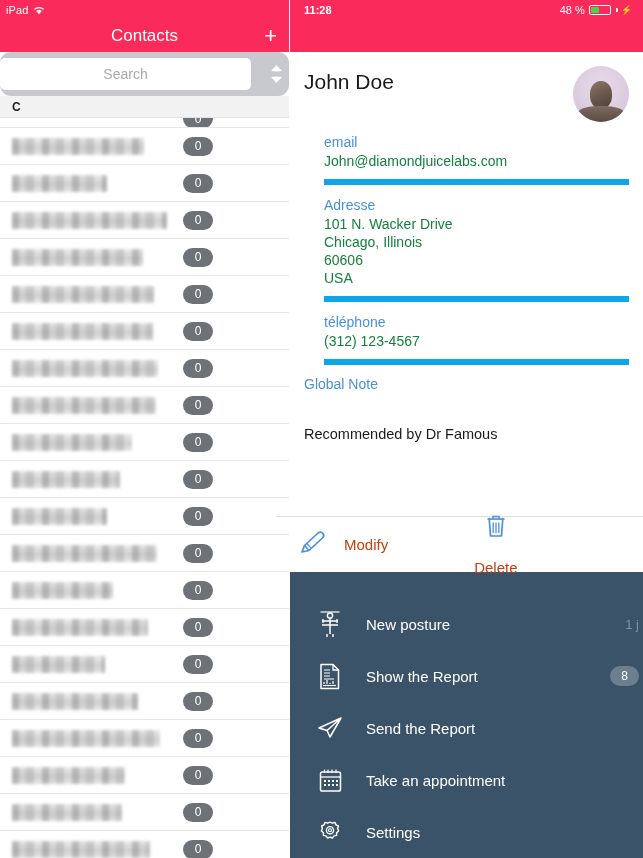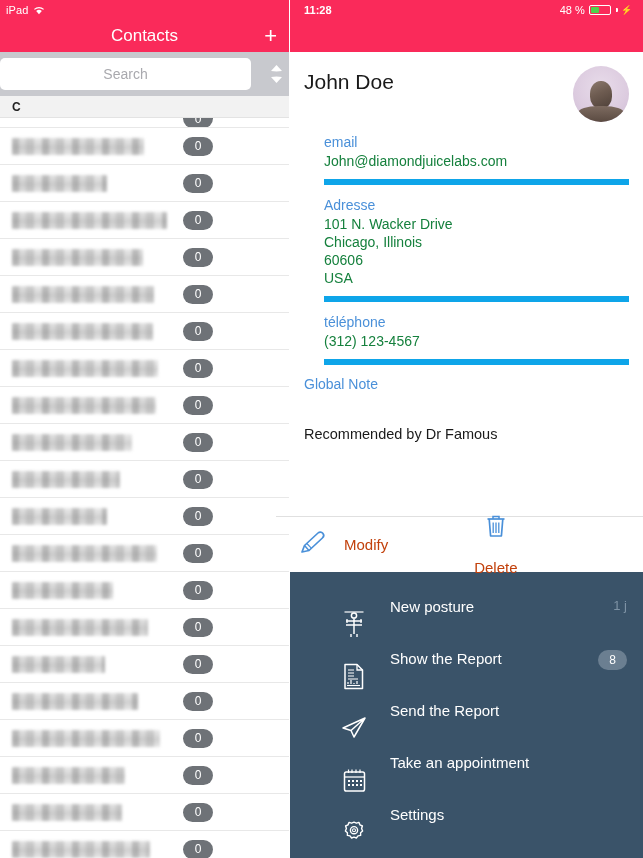--- a/index.html
+++ b/index.html
@@ -34,21 +34,21 @@
   }
   .left-title { color:#ffffff; font-size:17px; font-weight:400; }
   .plus-btn {
     position:absolute; right:12px; top:50%; transform:translateY(-50%);
     color:#ffffff; font-size:22px; font-weight:300; line-height:1;
     cursor:pointer; user-select:none;
   }
   .searchbar {
     height:44px; background:#C8C9CE;
     display:flex; align-items:center;
-    padding:0 0; gap:12px;
+    padding:0 0; gap:12px;border-radius:11px;
   }
   .search-input {
     flex:1; height:32px; border:none; border-radius:5px;
     background:#ffffff; text-align:center;
     font-size:14px; color:#333; font-family:"Liberation Sans", sans-serif;
     outline:none;
   }
   .search-input::placeholder { color:#A9A9AE; }
   .sort-toggle { width:26px; height:32px; display:flex; align-items:center; justify-content:center; cursor:pointer; }
 
@@ -143,22 +143,22 @@
     border-top:1px solid #E0E0E0;
     margin:0 -14px; padding:0 22px;
   }
   .action-btn { display:flex; align-items:center; gap:16px; cursor:pointer; }
   .action-btn.second { margin-left:86px;flex-direction:column; }
   .action-label { font-size:15px; color:#c2410c; }
 
   
   .dark-menu { background:#3A5369; padding:26px 0 0 0; }
   .menu-item {
-    height:52px; display:flex; 
-    padding:0 16px 0 26px; cursor:pointer; position:relative;margin-left:24px;
+    height:52px; display:flex; align-items:center;
+    padding:0 4px 0 26px; cursor:pointer; position:relative;
   }
   .menu-icon { width:28px; display:flex; align-items:center; justify-content:center; flex-shrink:0; }
   .menu-label { color:#FFFFFF; font-size:15px; margin-left:22px; flex:1; }
   .menu-meta { color:#7E93A5; font-size:13px; }
   .menu-badge {
     min-width:29px; height:20px; border-radius:10px;
     background:#6B7F91; color:#ffffff; font-size:12px;
     display:flex; align-items:center; justify-content:center;
   }
 </style>

